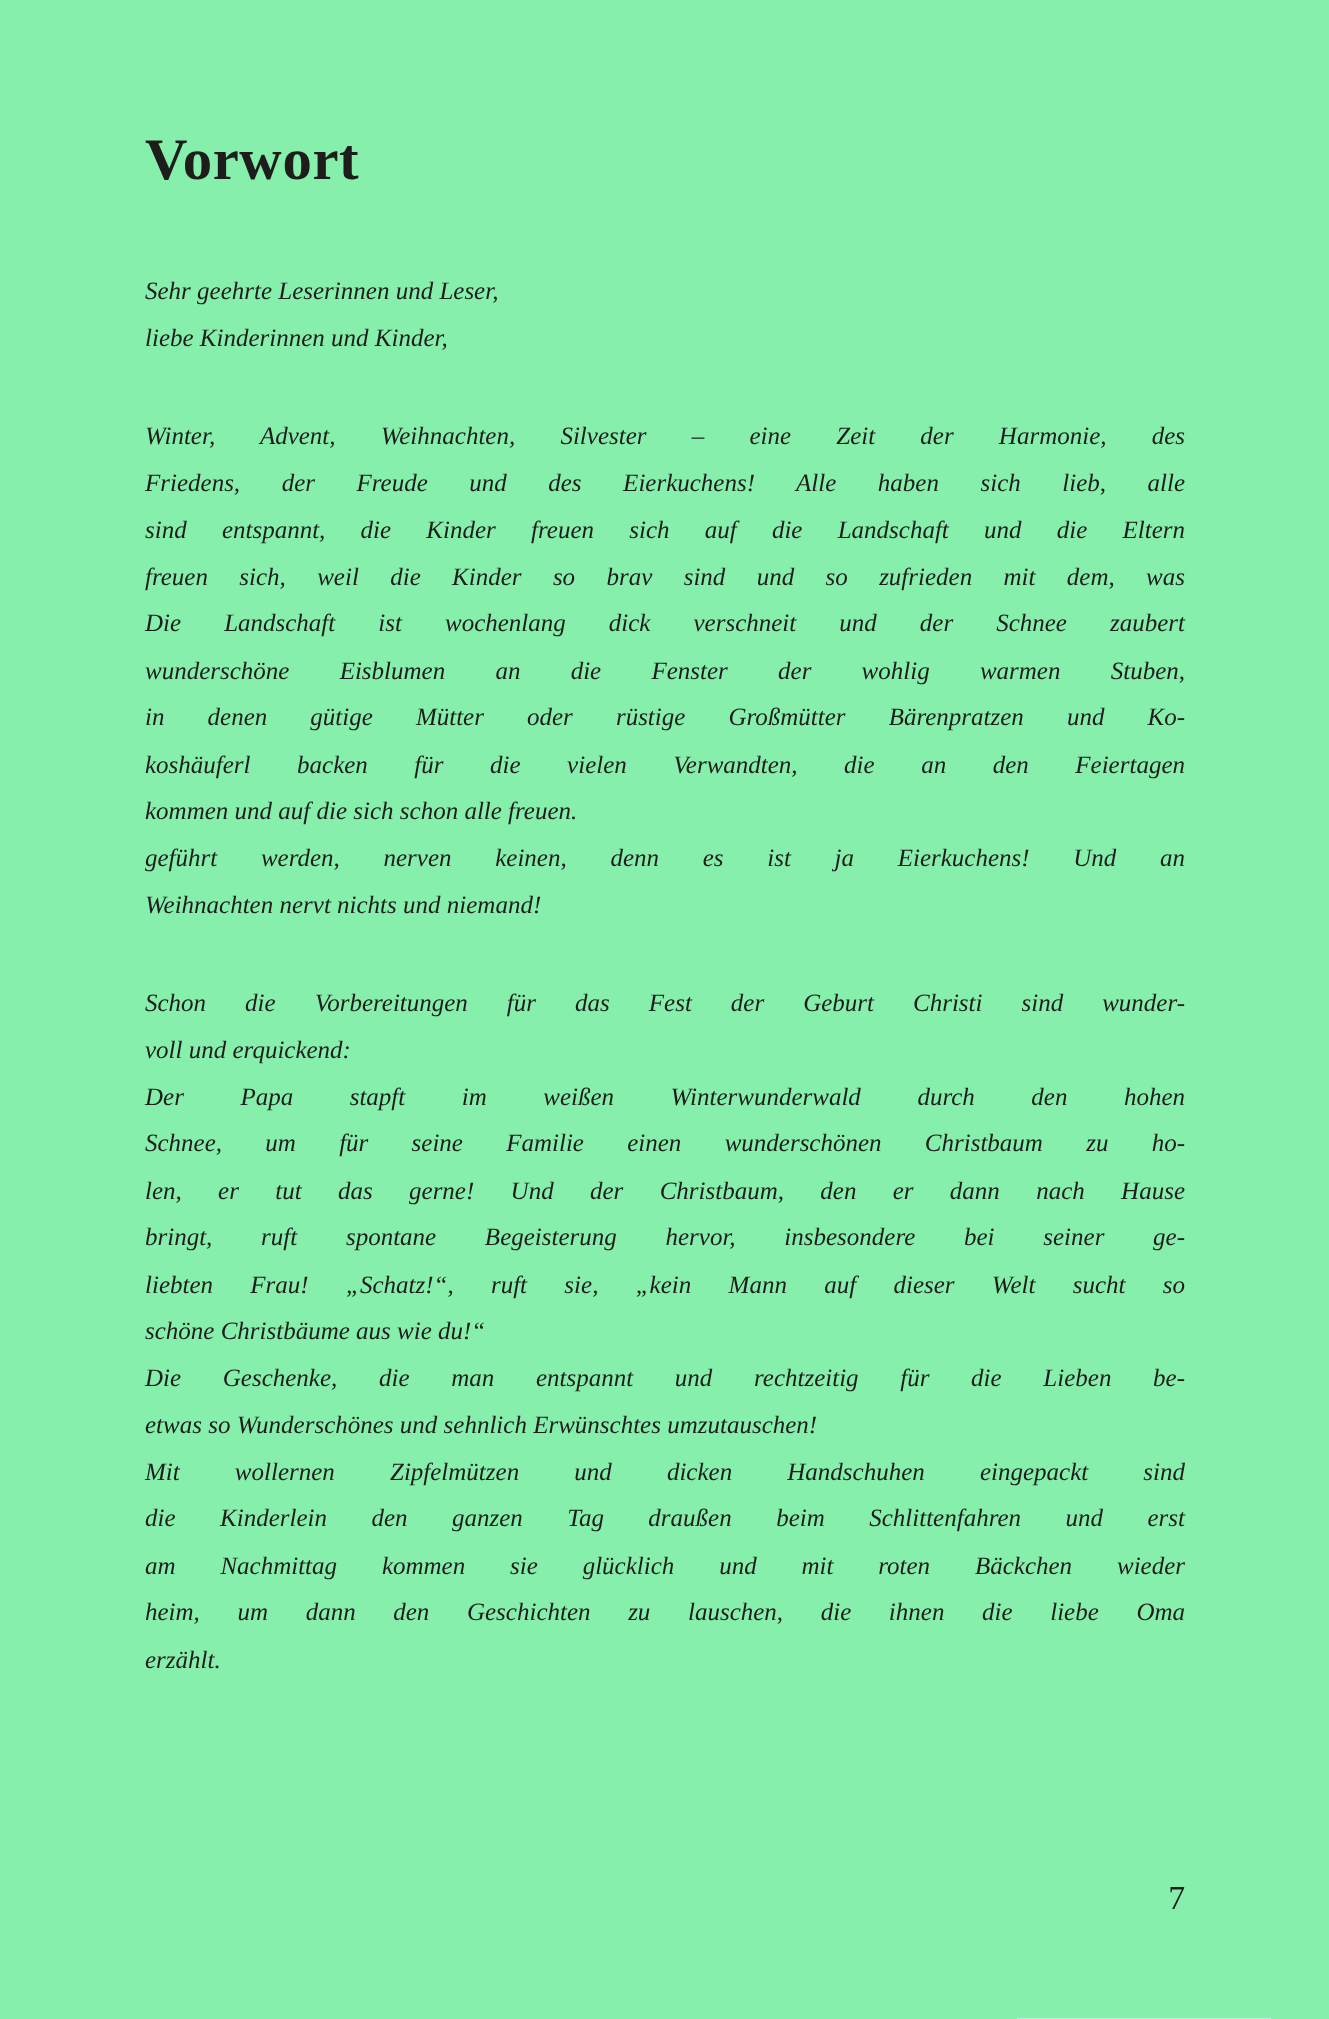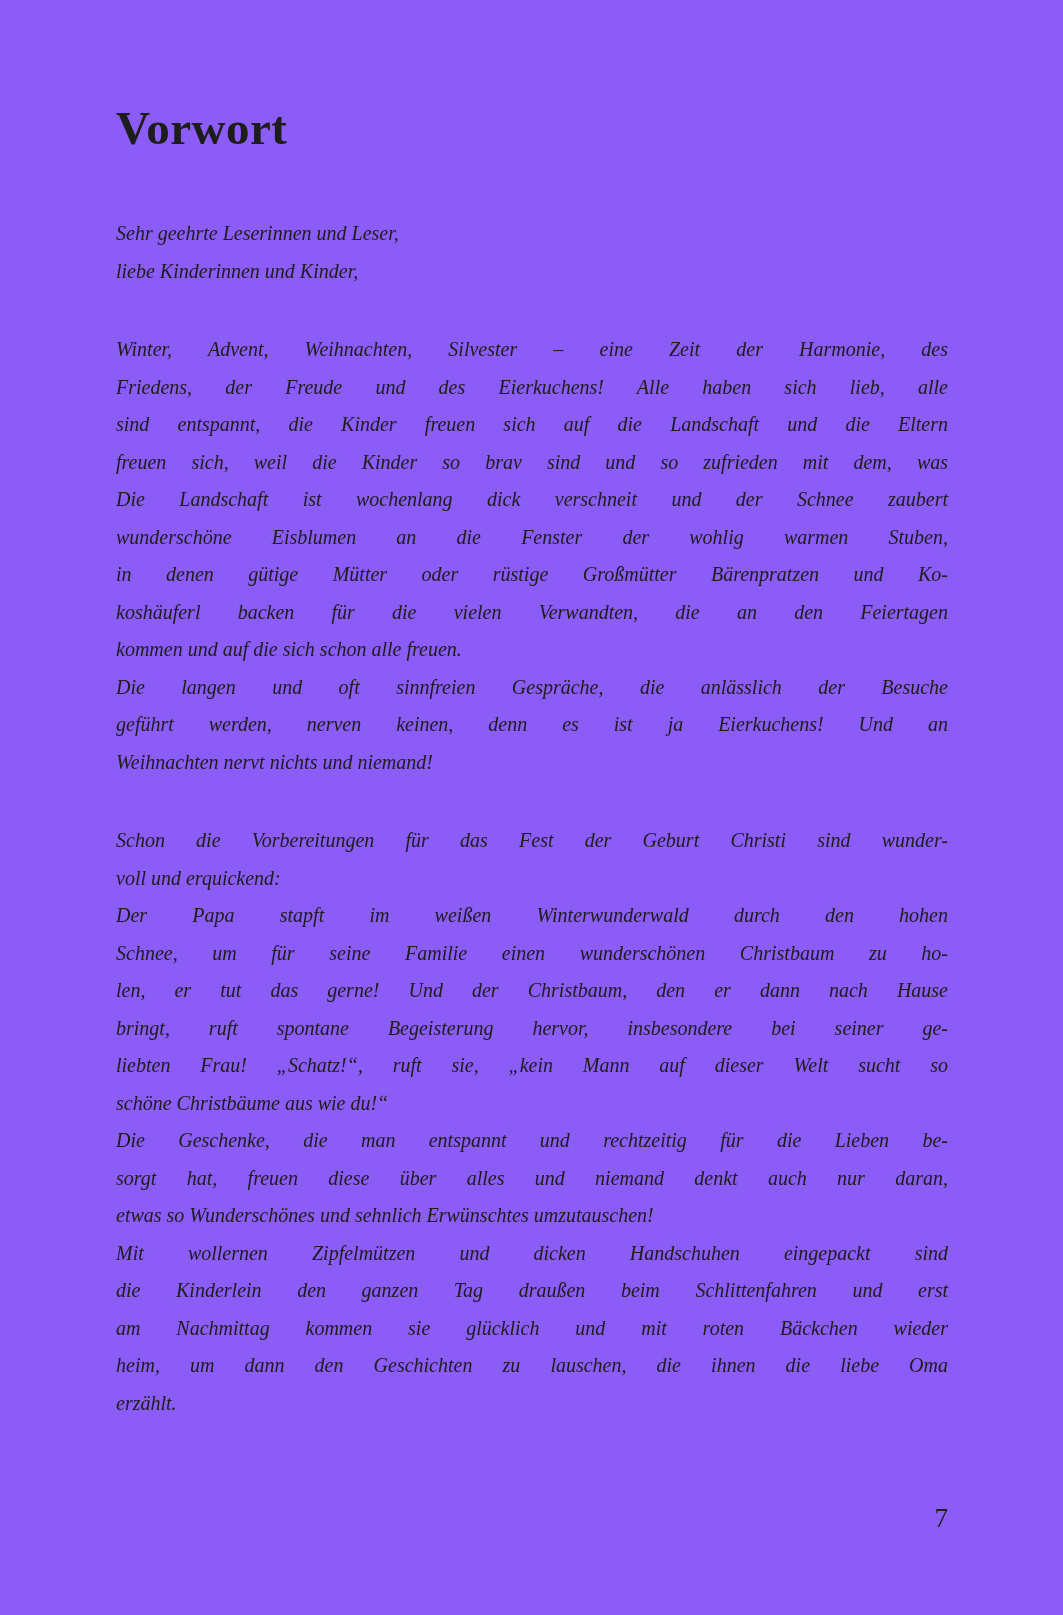--- a/index.html
+++ b/index.html
@@ -4,21 +4,21 @@
 <style>
   html, body {
     margin: 0;
     padding: 0;
     background: #ffffff;
   }
   .page {
     position: relative;
     width: 1063px;
     height: 1615px;
-    background: #8b5cf6;
+    background: #86efac;
     overflow: hidden;
     font-family: "Liberation Serif", "DejaVu Serif", serif;
     color: #1d1d1b;
   }
   .title {
     position: absolute;
     top: 102px;
     left: 116px;
     margin: 0;
     font-family: "Liberation Serif", "DejaVu Serif", serif;
@@ -77,39 +77,37 @@
         <div class="line j">freuen sich, weil die Kinder so brav sind und so zufrieden mit dem, was</div>
       </div>
       <div class="block">
         <div class="line j">Die Landschaft ist wochenlang dick verschneit und der Schnee zaubert</div>
         <div class="line j">wunderschöne Eisblumen an die Fenster der wohlig warmen Stuben,</div>
         <div class="line j">in denen gütige Mütter oder rüstige Großmütter Bärenpratzen und Ko-</div>
         <div class="line j">koshäuferl backen für die vielen Verwandten, die an den Feiertagen</div>
         <div class="line">kommen und auf die sich schon alle freuen.</div>
       </div>
       <div class="block">
-        <div class="line j">Die langen und oft sinnfreien Gespräche, die anlässlich der Besuche</div>
         <div class="line j">geführt werden, nerven keinen, denn es ist ja Eierkuchens! Und an</div>
         <div class="line">Weihnachten nervt nichts und niemand!</div>
       </div>
       <div class="block gap">
         <div class="line j">Schon die Vorbereitungen für das Fest der Geburt Christi sind wunder-</div>
         <div class="line">voll und erquickend:</div>
       </div>
       <div class="block">
         <div class="line j">Der Papa stapft im weißen Winterwunderwald durch den hohen</div>
         <div class="line j">Schnee, um für seine Familie einen wunderschönen Christbaum zu ho-</div>
         <div class="line j">len, er tut das gerne! Und der Christbaum, den er dann nach Hause</div>
         <div class="line j">bringt, ruft spontane Begeisterung hervor, insbesondere bei seiner ge-</div>
         <div class="line j">liebten Frau! „Schatz!“, ruft sie, „kein Mann auf dieser Welt sucht so</div>
         <div class="line">schöne Christbäume aus wie du!“</div>
       </div>
       <div class="block">
         <div class="line j">Die Geschenke, die man entspannt und rechtzeitig für die Lieben be-</div>
-        <div class="line j">sorgt hat, freuen diese über alles und niemand denkt auch nur daran,</div>
         <div class="line">etwas so Wunderschönes und sehnlich Erwünschtes umzutauschen!</div>
       </div>
       <div class="block">
         <div class="line j">Mit wollernen Zipfelmützen und dicken Handschuhen eingepackt sind</div>
         <div class="line j">die Kinderlein den ganzen Tag draußen beim Schlittenfahren und erst</div>
         <div class="line j">am Nachmittag kommen sie glücklich und mit roten Bäckchen wieder</div>
         <div class="line j">heim, um dann den Geschichten zu lauschen, die ihnen die liebe Oma</div>
         <div class="line">erzählt.</div>
       </div>
     </div>

